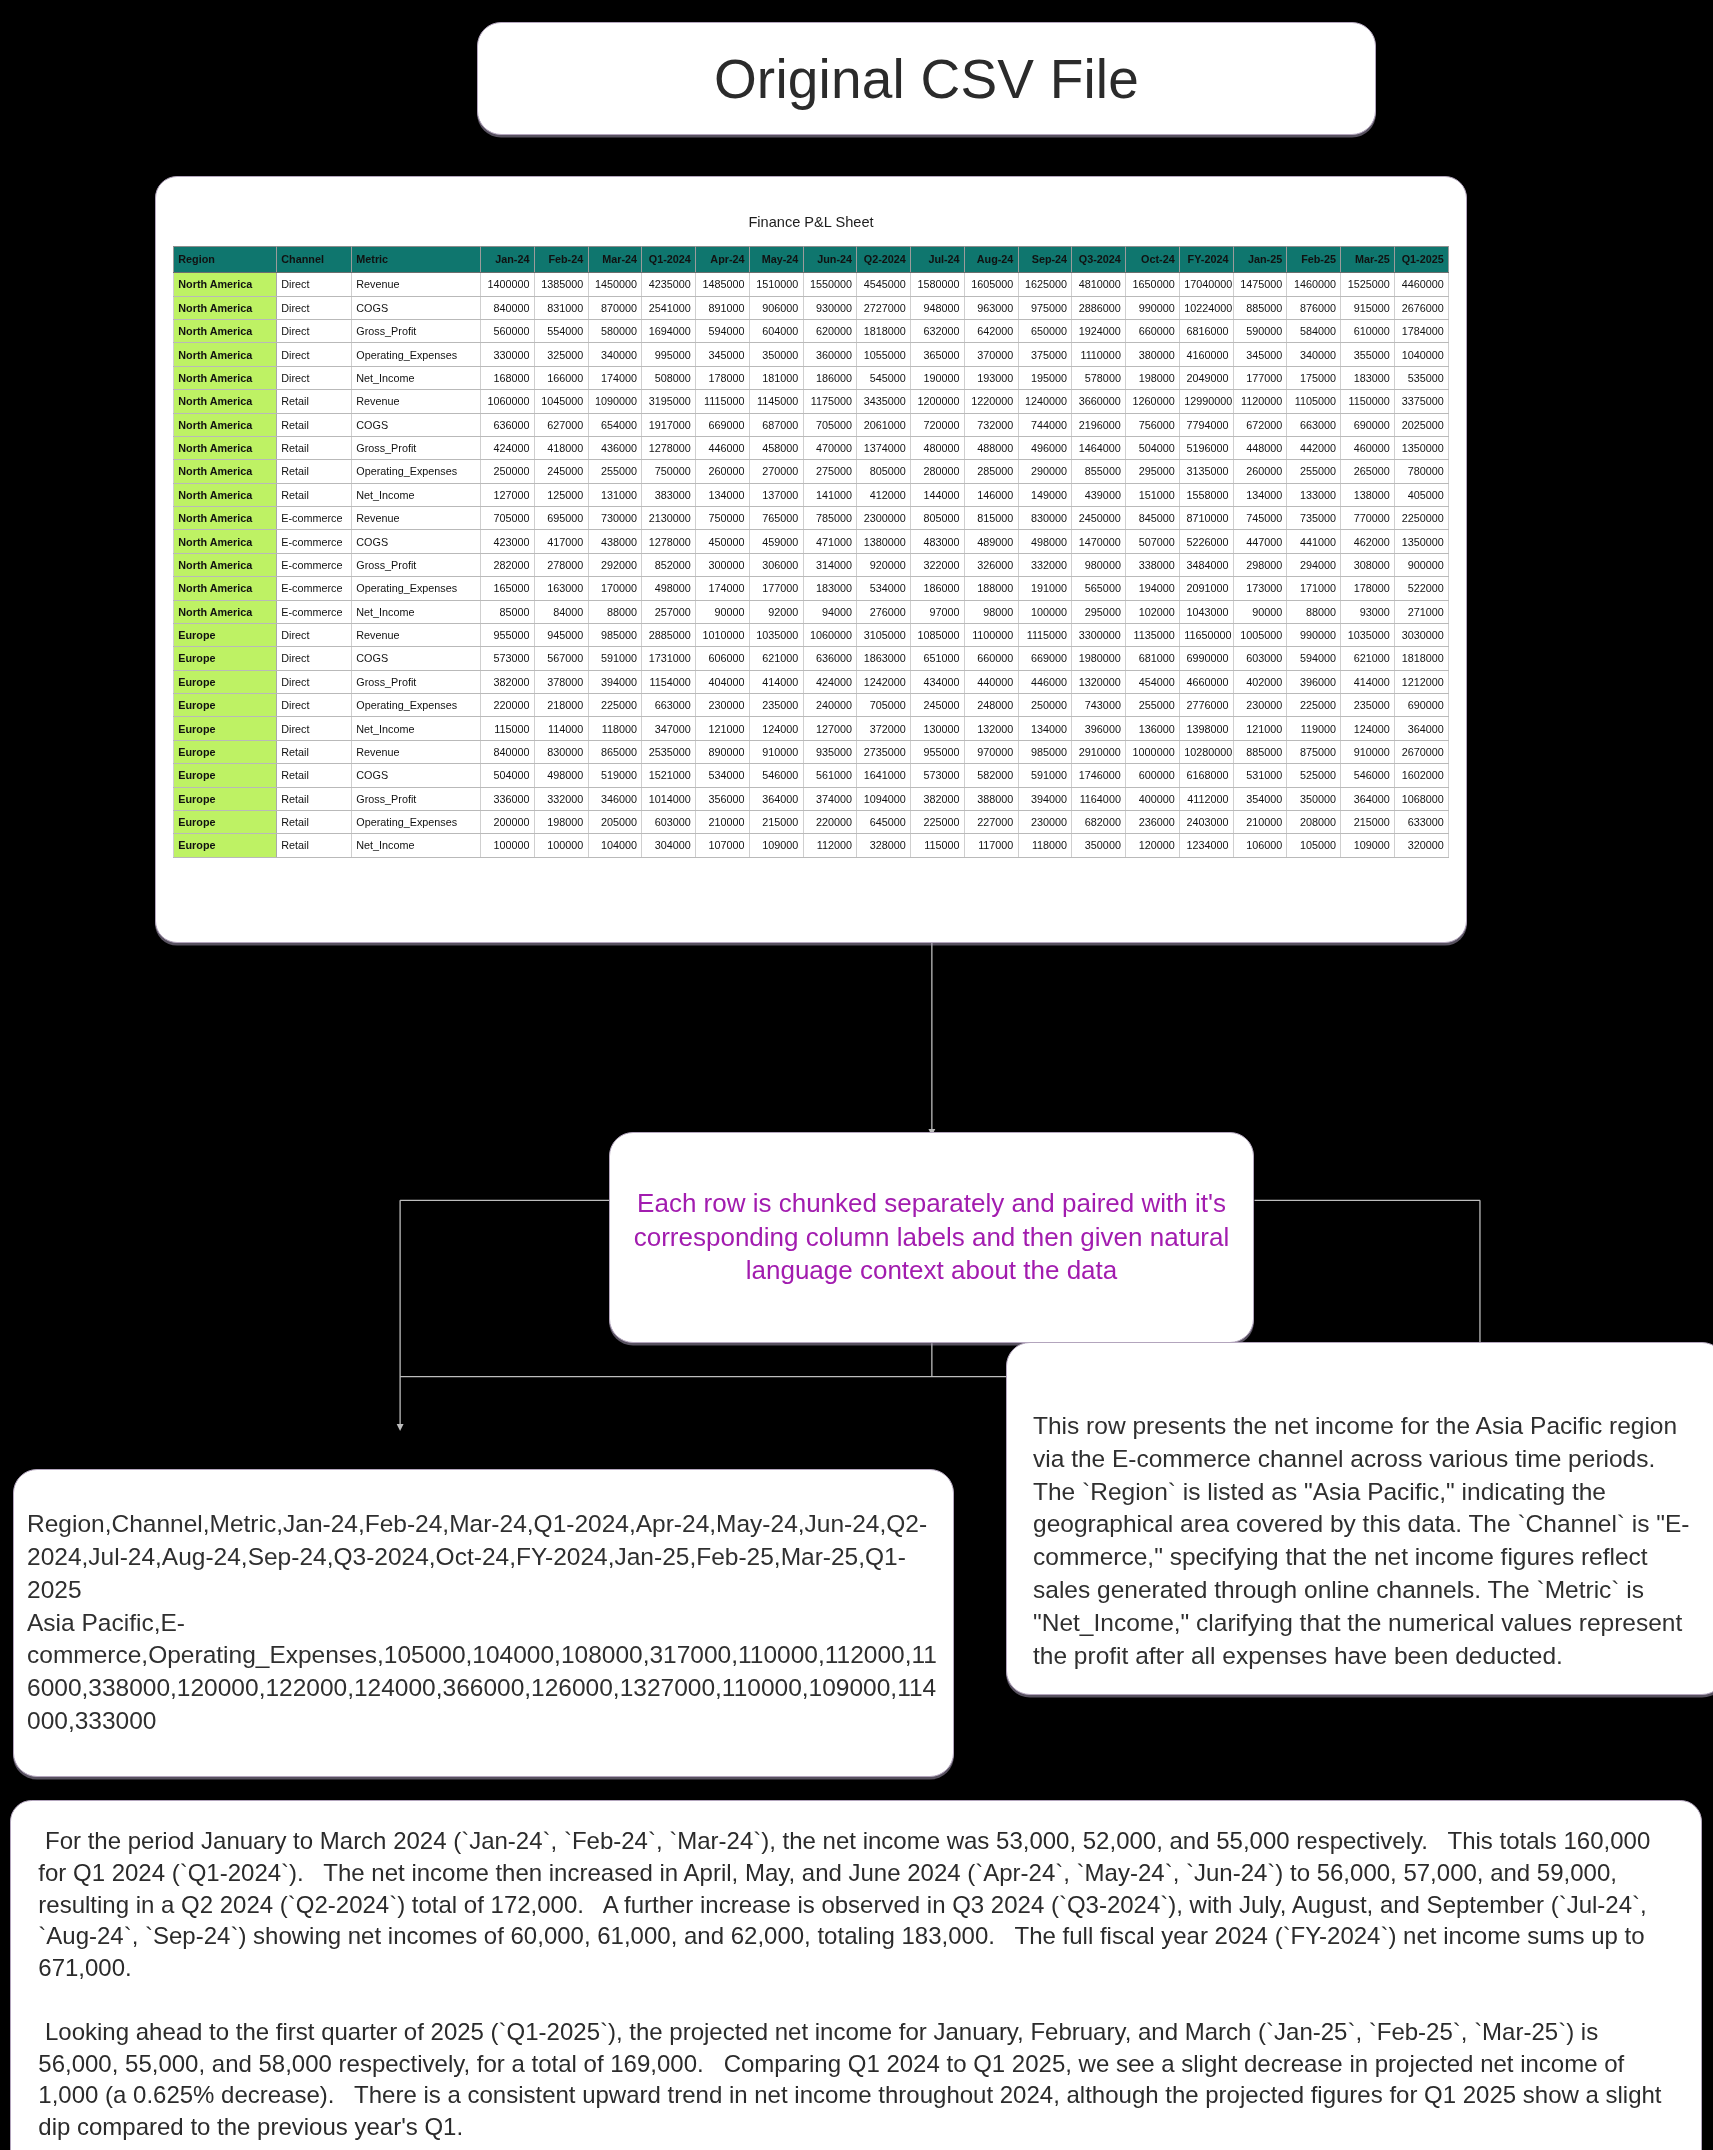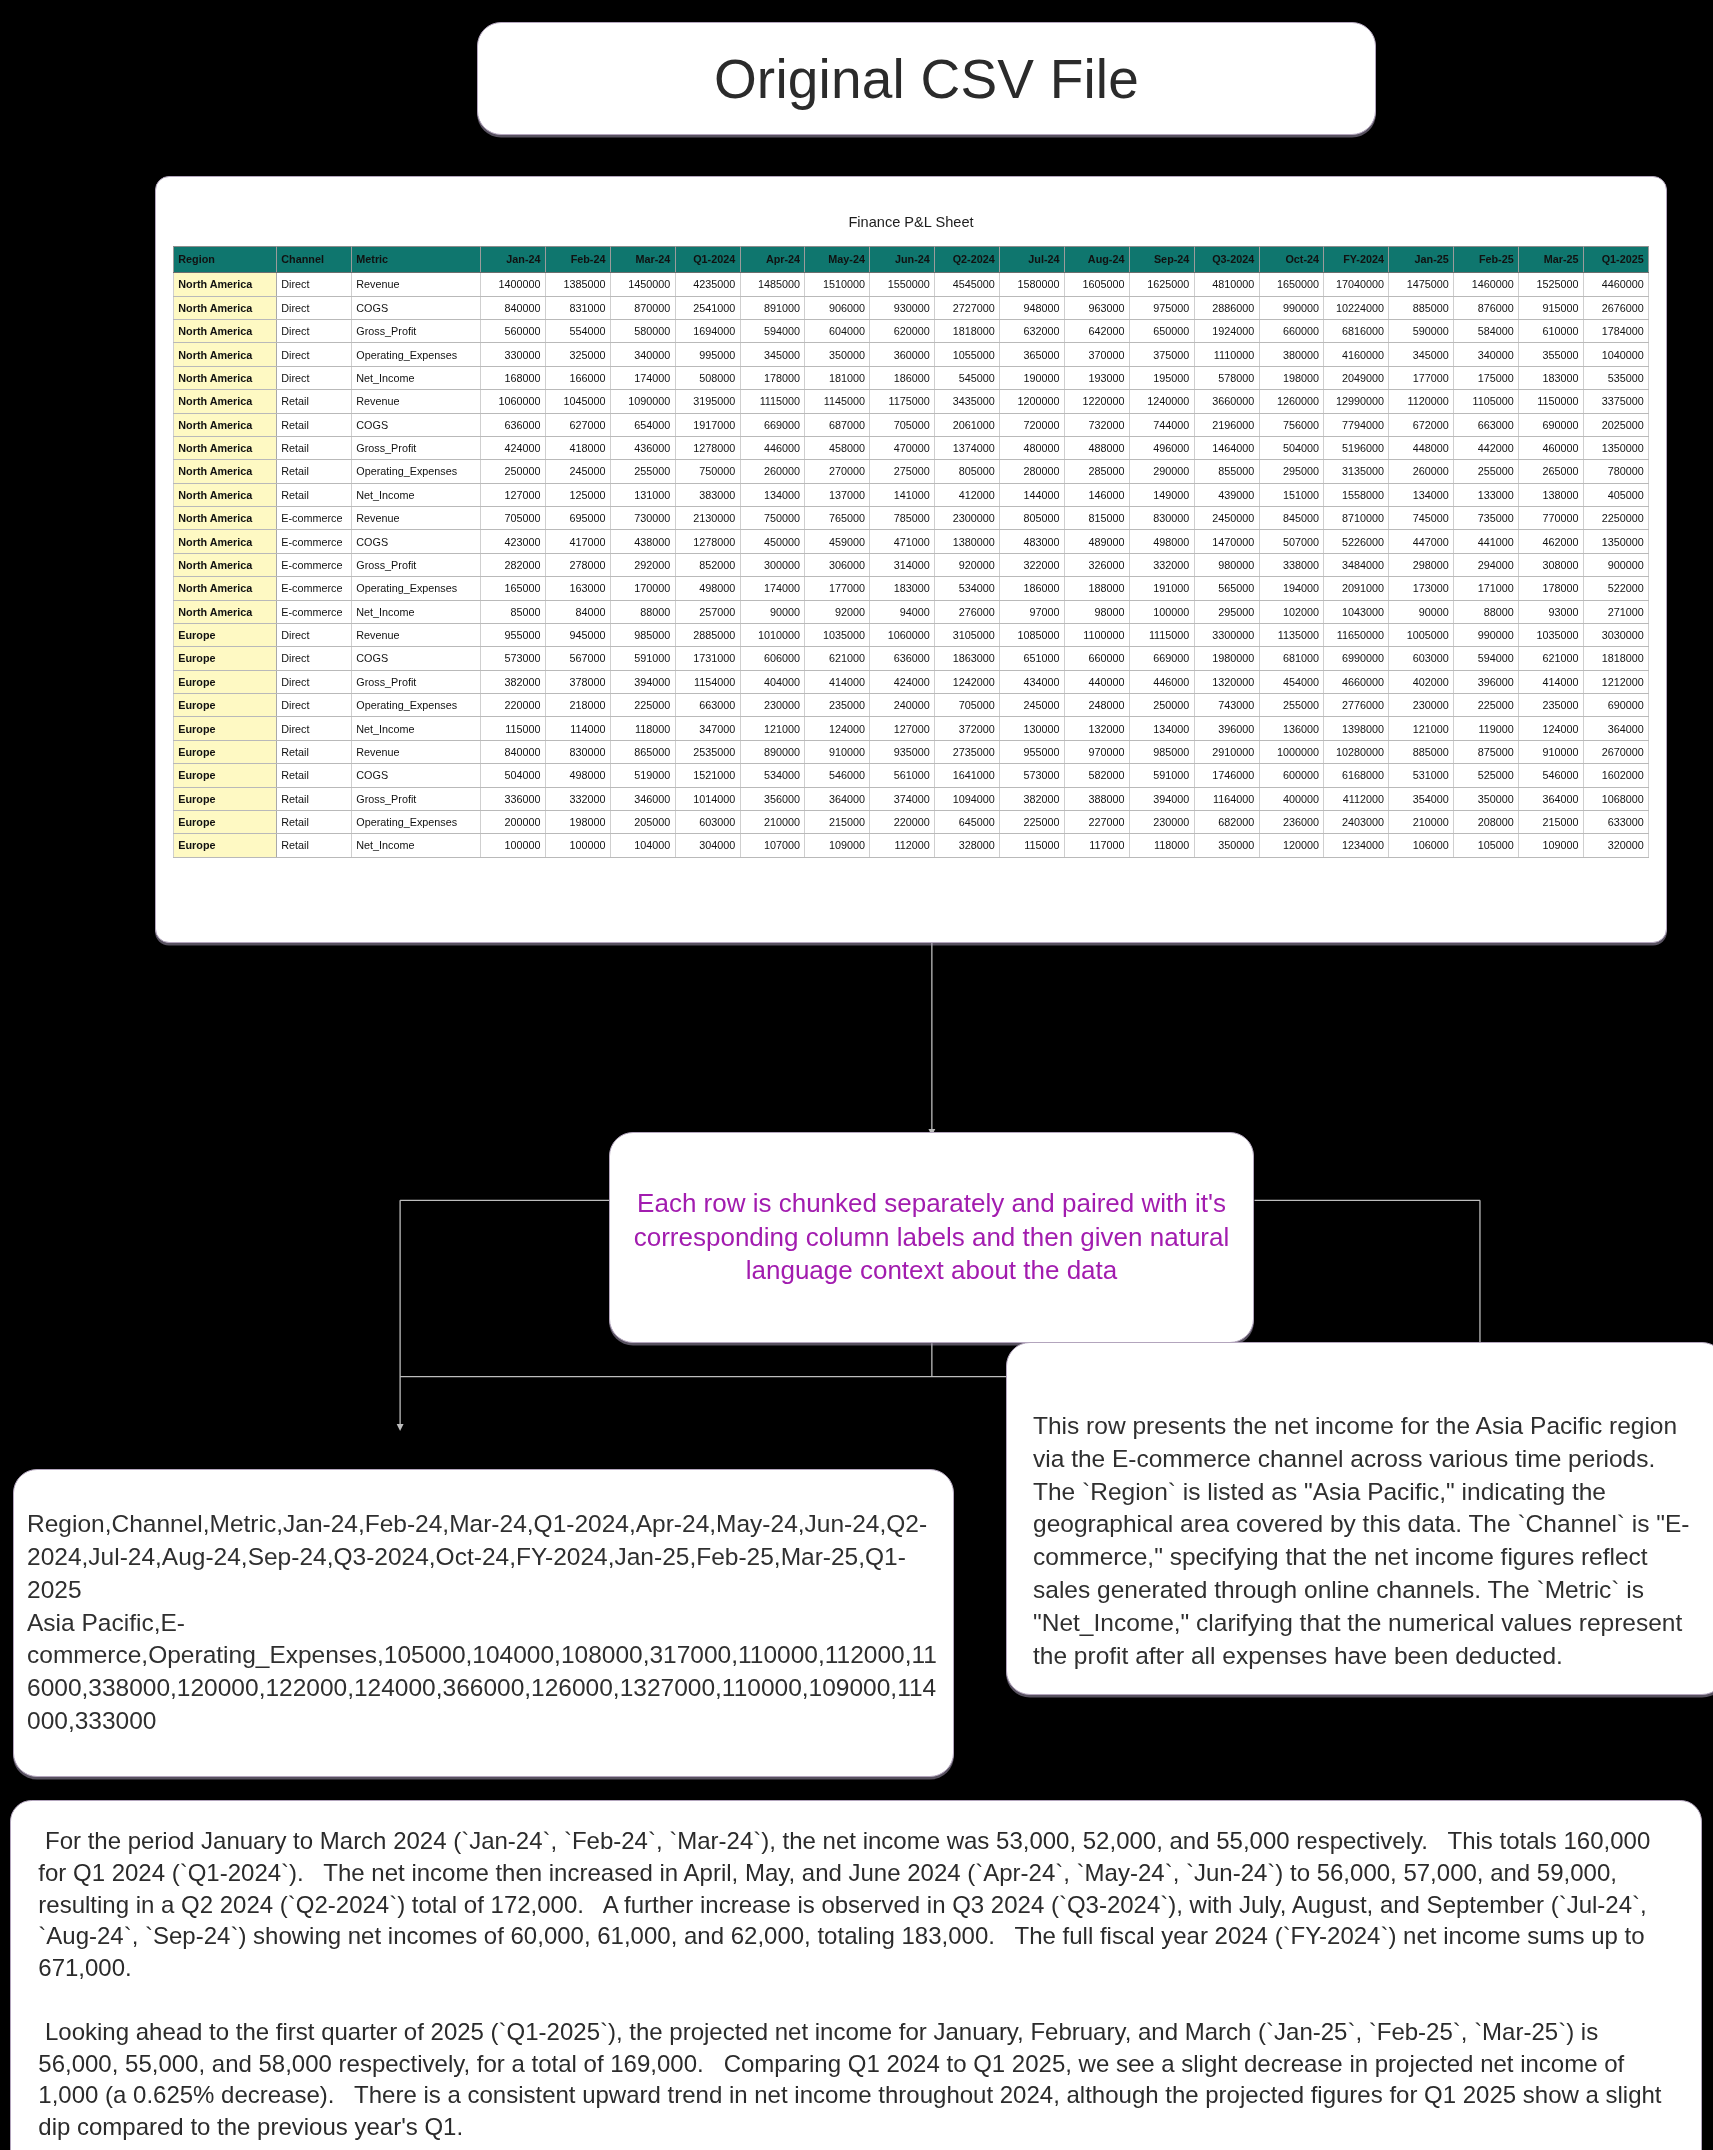--- a/index.html
+++ b/index.html
@@ -28,22 +28,22 @@
   }
   #title-card .title-text {
     font-size: 55px;
     color: #2b2b2b;
     letter-spacing: 0.2px;
     white-space: nowrap;
   }
 
   
   #sheet-card {
-    left: 155px; top: 176px; width: 1512px; height: 767px;
-    border-radius: 14px;
+    left: 155px; top: 176px; width: 1312px; height: 767px;
+    border-radius: 22px;
     padding: 18px 17px 17px 17px;
   }
   #sheet-title {
     text-align: center;
     font-size: 14.6px;
     color: #1c1c1c;
     margin: 19px 0 15.5px 0;
     font-weight: 400;
   }
   table.sheet {
@@ -71,21 +71,21 @@
   table.sheet td {
     border: 0.4px solid #cfcfcf;
     border-bottom: 0.9px solid #b9b9b9;
     padding: 5.2px 4.3px;
     text-align: right;
     white-space: nowrap;
     background: #ffffff;
     font-size: 10.8px;
   }
   table.sheet td.region {
-    background: #fef9c3;
+    background: #bef264;
     text-align: left;
     font-weight: bold;
     border-right: 0.9px solid #a9a9a9;
   }
   table.sheet td.chan, table.sheet td.metric { text-align: left; }
 
   
   #wires { position:absolute; left:0; top:0; width:1714px; height:2651px; pointer-events:none; }
 
   

